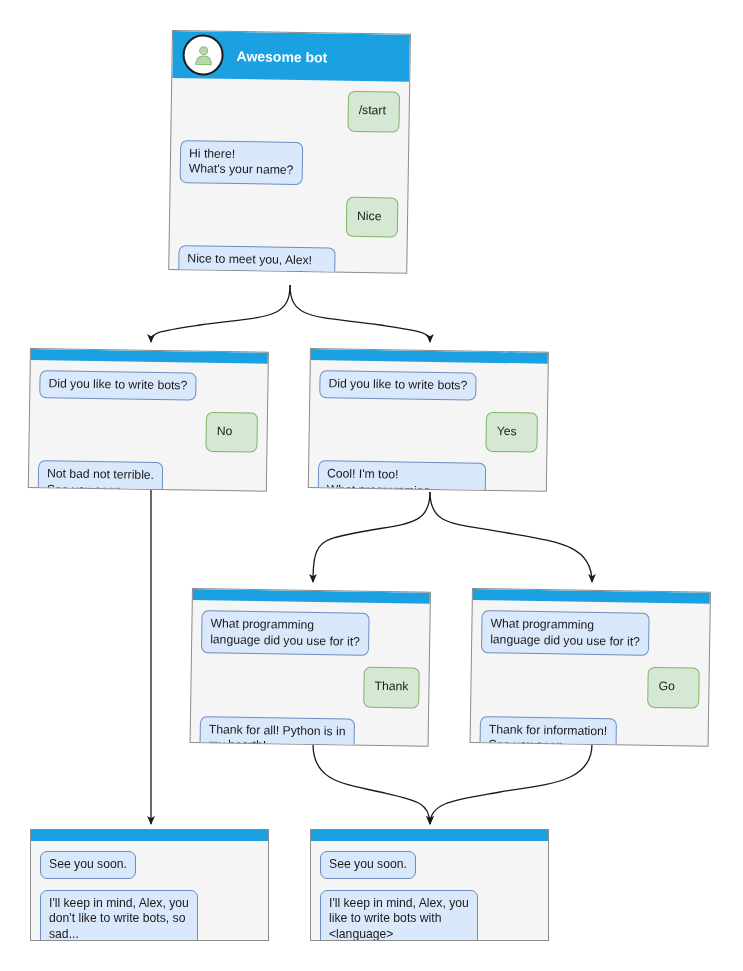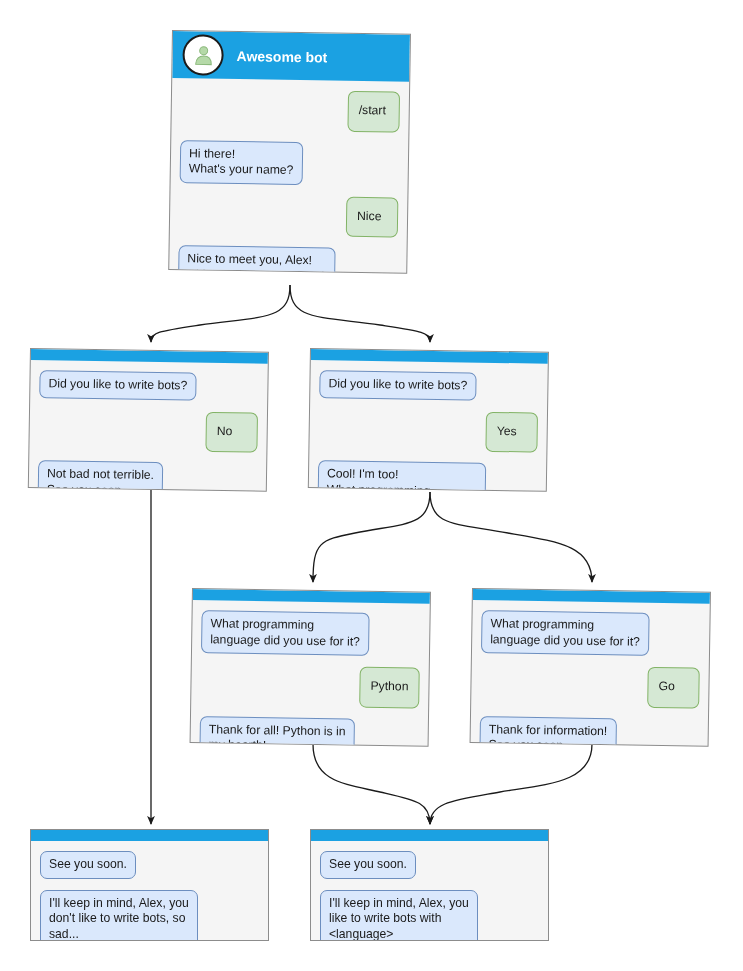--- a/index.html
+++ b/index.html
@@ -202,21 +202,21 @@
   </div>
 
   <div class="chat-card skew" style="left:192px; top:588px; width:239px; height:155px; transform: rotate(0.9deg);">
     <div class="chat-header slim"></div>
     <div class="chat-body">
       <div class="row left">
         <div class="bubble bot">What programming
 language did you use for it?</div>
       </div>
       <div class="row right">
-        <div class="bubble user user-wide">Python</div>
+        <div class="bubble user user-wide">Thank</div>
       </div>
       <div class="row left">
         <div class="bubble bot">Thank for all! Python is in
 my hearth!
 See you soon.</div>
       </div>
     </div>
   </div>
 
   <div class="chat-card skew" style="left:472px; top:588px; width:239px; height:155px; transform: rotate(0.9deg);">

